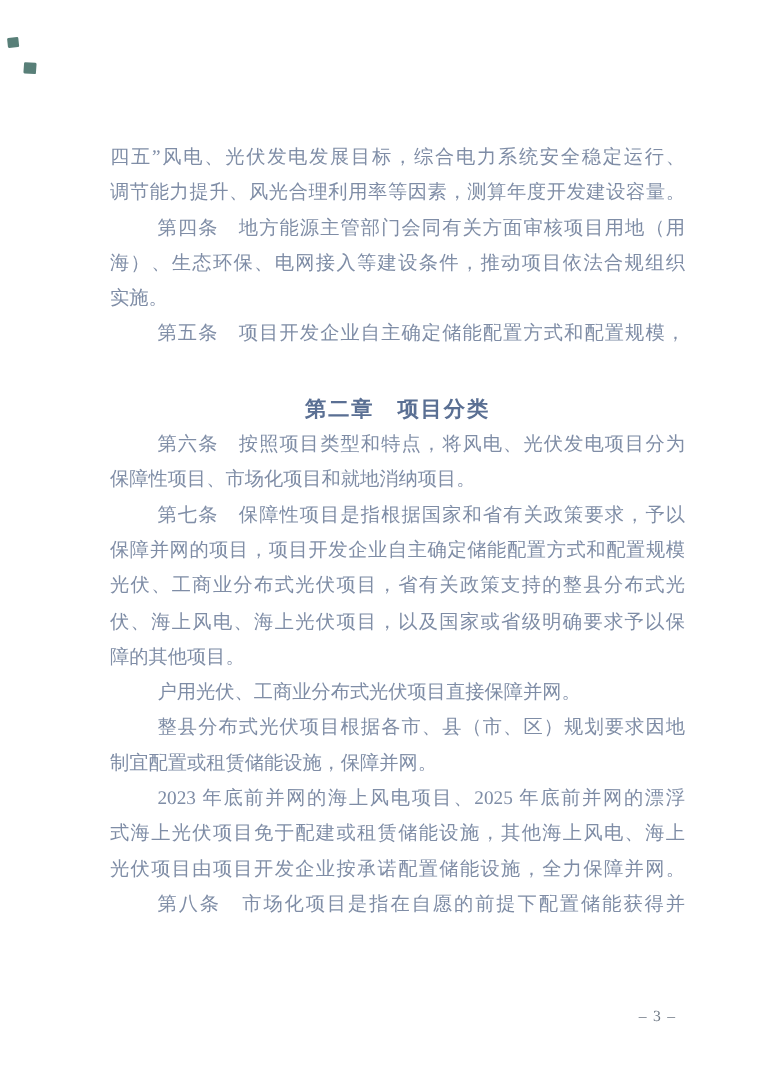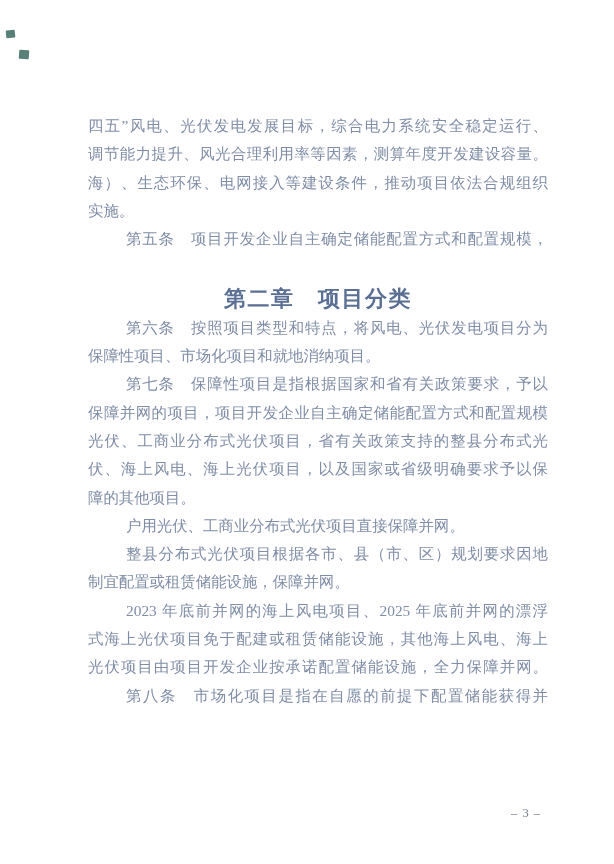--- a/index.html
+++ b/index.html
@@ -31,21 +31,21 @@
   .line.fill {
     text-align: justify;
     text-align-last: justify;
   }
   .line.indent {
     text-indent: 38px;
   }
   .line.heading {
     margin-top: 32px;
     font-weight: bold;
-    font-size: 22px;
+    font-size: 17px;
     letter-spacing: 1.5px;
     color: var(--heading-text, #5a6f93);
     text-align: center;
     text-align-last: center;
     text-indent: 0;
   }
   .page-number {
     position: absolute;
     left: 500px;
     top: 806px;
@@ -67,20 +67,21 @@
 </style>
 </head>
 <body>
 
 <div class="page">
   <div class="artifact a1"></div>
   <div class="artifact a2"></div>
   <div class="text-block">
       <div class="line fill">四五”风电、光伏发电发展目标，综合电力系统安全稳定运行、</div>
       <div class="line fill">调节能力提升、风光合理利用率等因素，测算年度开发建设容量。</div>
+      <div class="line indent fill">第四条　地方能源主管部门会同有关方面审核项目用地（用</div>
       <div class="line fill">海）、生态环保、电网接入等建设条件，推动项目依法合规组织</div>
       <div class="line">实施。</div>
       <div class="line indent fill">第五条　项目开发企业自主确定储能配置方式和配置规模，</div>
       <div class="line heading">第二章　项目分类</div>
       <div class="line indent fill">第六条　按照项目类型和特点，将风电、光伏发电项目分为</div>
       <div class="line">保障性项目、市场化项目和就地消纳项目。</div>
       <div class="line indent fill">第七条　保障性项目是指根据国家和省有关政策要求，予以</div>
       <div class="line fill">保障并网的项目，项目开发企业自主确定储能配置方式和配置规模</div>
       <div class="line fill">光伏、工商业分布式光伏项目，省有关政策支持的整县分布式光</div>
       <div class="line fill">伏、海上风电、海上光伏项目，以及国家或省级明确要求予以保</div>

